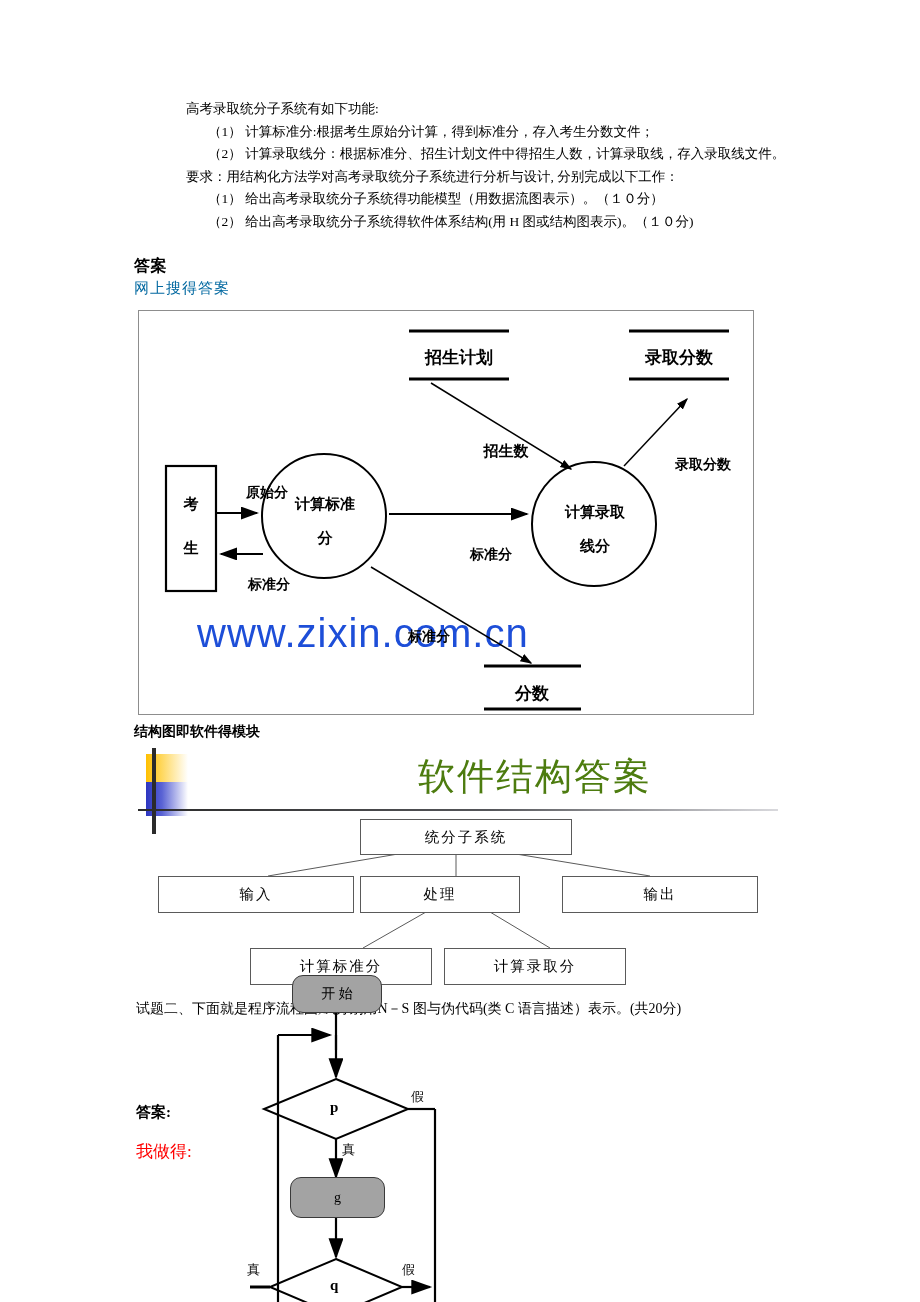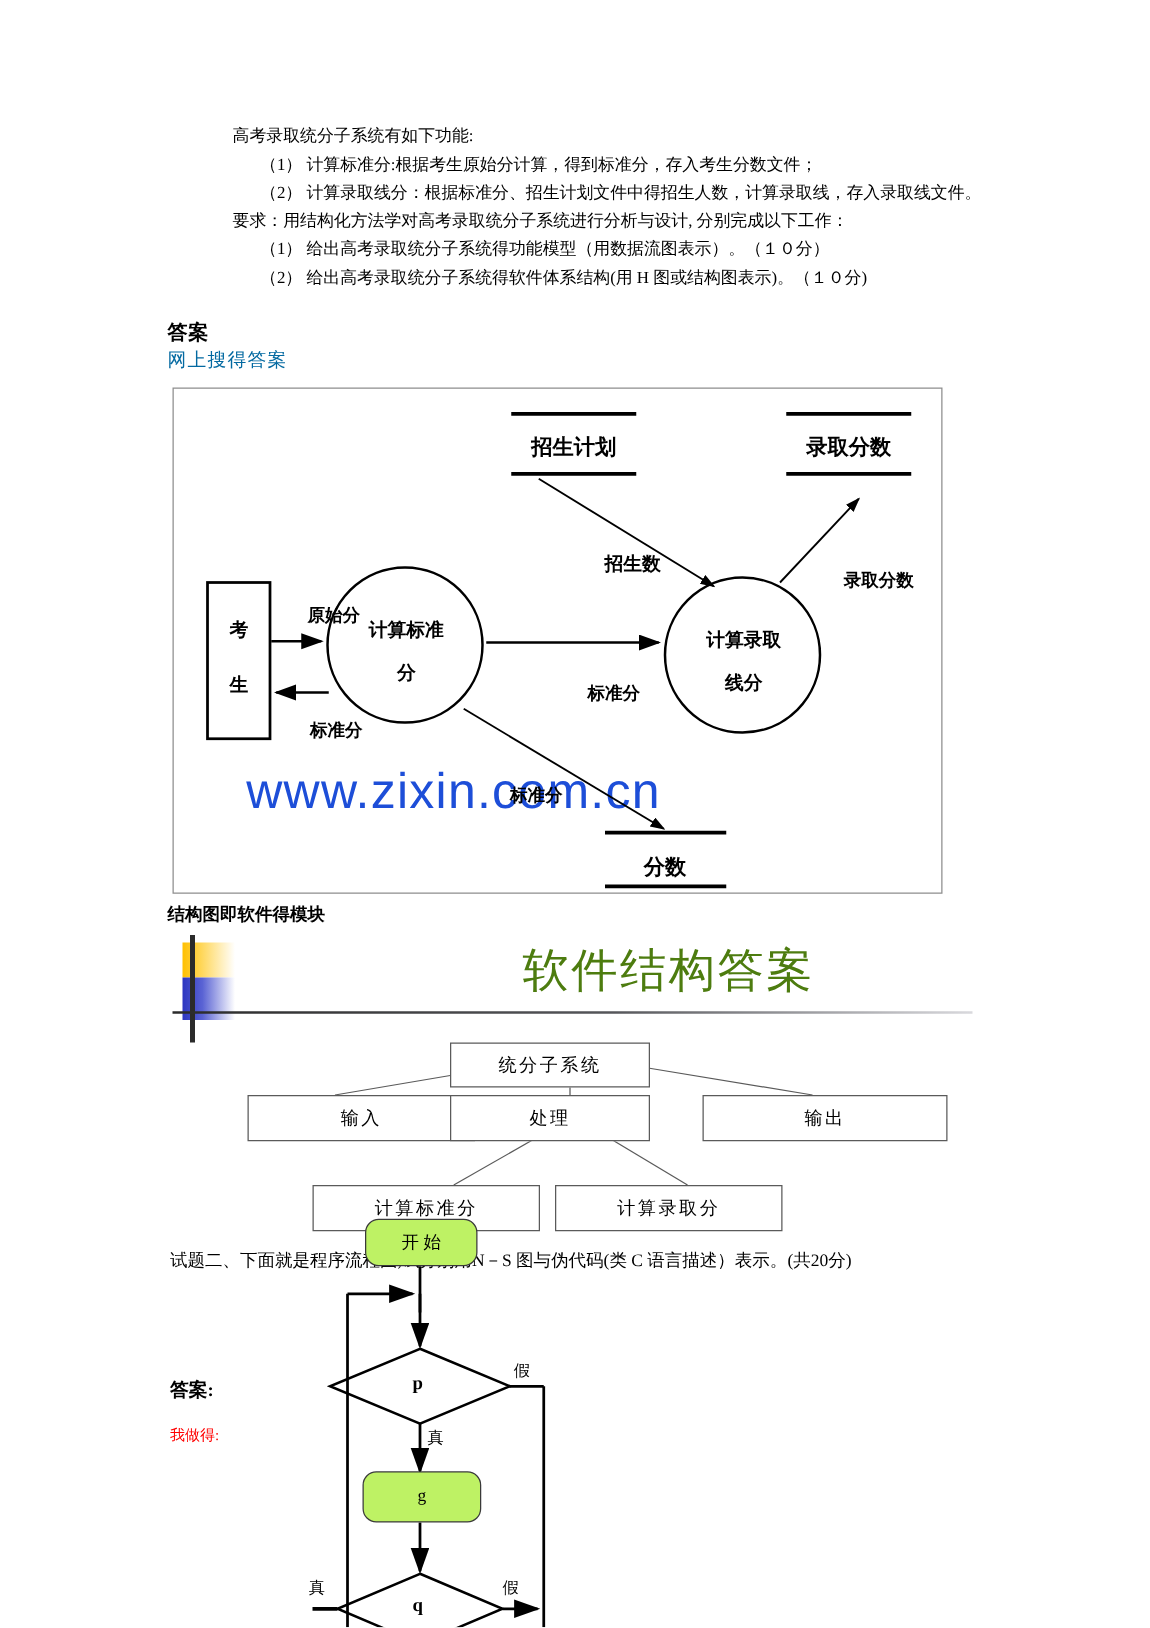--- a/index.html
+++ b/index.html
@@ -136,31 +136,31 @@
     position: absolute;
     left: 136px;
     top: 1103px;
     font-size: 15px;
     font-weight: bold;
   }
   .ans2red {
     position: absolute;
     left: 136px;
     top: 1140px;
-    font-size: 12px;
+    font-size: 17px;
     color: #ff0000;
   }
 
   
   .flow { position: absolute; left: 230px; top: 975px; width: 230px; height: 327px; }
   .flow svg { position: absolute; left: 0; top: 0; }
   .fbox {
     position: absolute;
     border: 1px solid #3a3a3a;
-    background: #bef264;
+    background: #a3a3a3;
     display: flex;
     align-items: center;
     justify-content: center;
     font-size: 14px;
     box-sizing: border-box;
   }
   .fbox.round { border-radius: 11px; }
   .flabel {
     position: absolute;
     font-size: 13px;
@@ -259,23 +259,23 @@
     <svg width="640" height="175" viewBox="0 0 640 175">
 
       <line x1="260" y1="36" x2="130" y2="58" stroke="#5a5a5a" stroke-width="1"></line>
       <line x1="318" y1="36" x2="318" y2="58" stroke="#5a5a5a" stroke-width="1"></line>
       <line x1="378" y1="36" x2="512" y2="58" stroke="#5a5a5a" stroke-width="1"></line>
 
       <line x1="288" y1="94" x2="225" y2="130" stroke="#5a5a5a" stroke-width="1"></line>
       <line x1="352" y1="94" x2="412" y2="130" stroke="#5a5a5a" stroke-width="1"></line>
     </svg>
 
-    <div class="sbox" style="left:222px; top:16px; width:160px; height:36px;">统分子系统</div>
-
-    <div class="sbox" style="left:20px; top:58px; width:182px; height:37px;margin-left:40px;">输入</div>
+    <div class="sbox" style="left:222px; top:1px; width:212px; height:36px;">统分子系统</div>
+
+    <div class="sbox" style="left:20px; top:58px; width:196px; height:37px;">输入</div>
     <div class="sbox" style="left:222px; top:58px; width:160px; height:37px;">处理</div>
     <div class="sbox" style="left:424px; top:58px; width:196px; height:37px;">输出</div>
 
     <div class="sbox" style="left:112px; top:130px; width:182px; height:37px;">计算标准分</div>
     <div class="sbox" style="left:306px; top:130px; width:182px; height:37px;">计算录取分</div>
   </div>
 
   <div class="shiti">
     <span class="b2">试题二、</span><span>下面就是程序流程图,试分别用N－S 图与伪代码(类 C 语言描述）表示。</span><span class="b2">(共20分)</span>
   </div>

